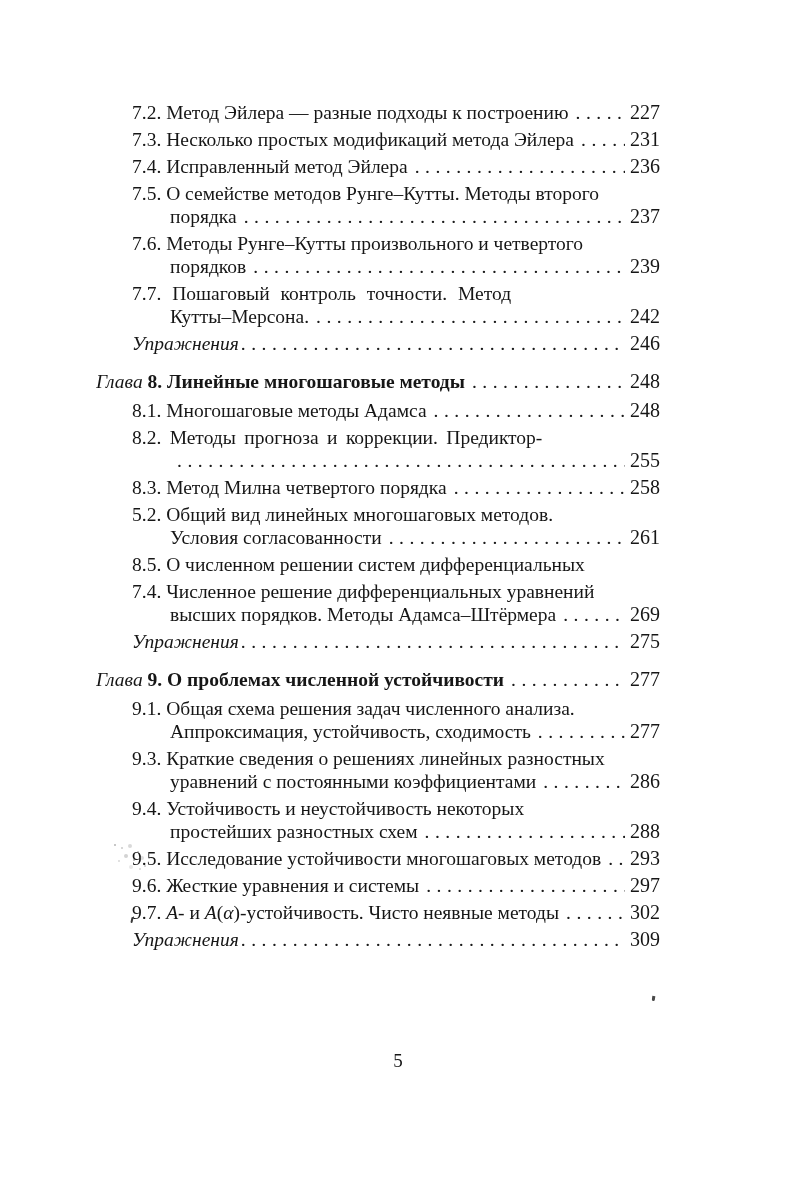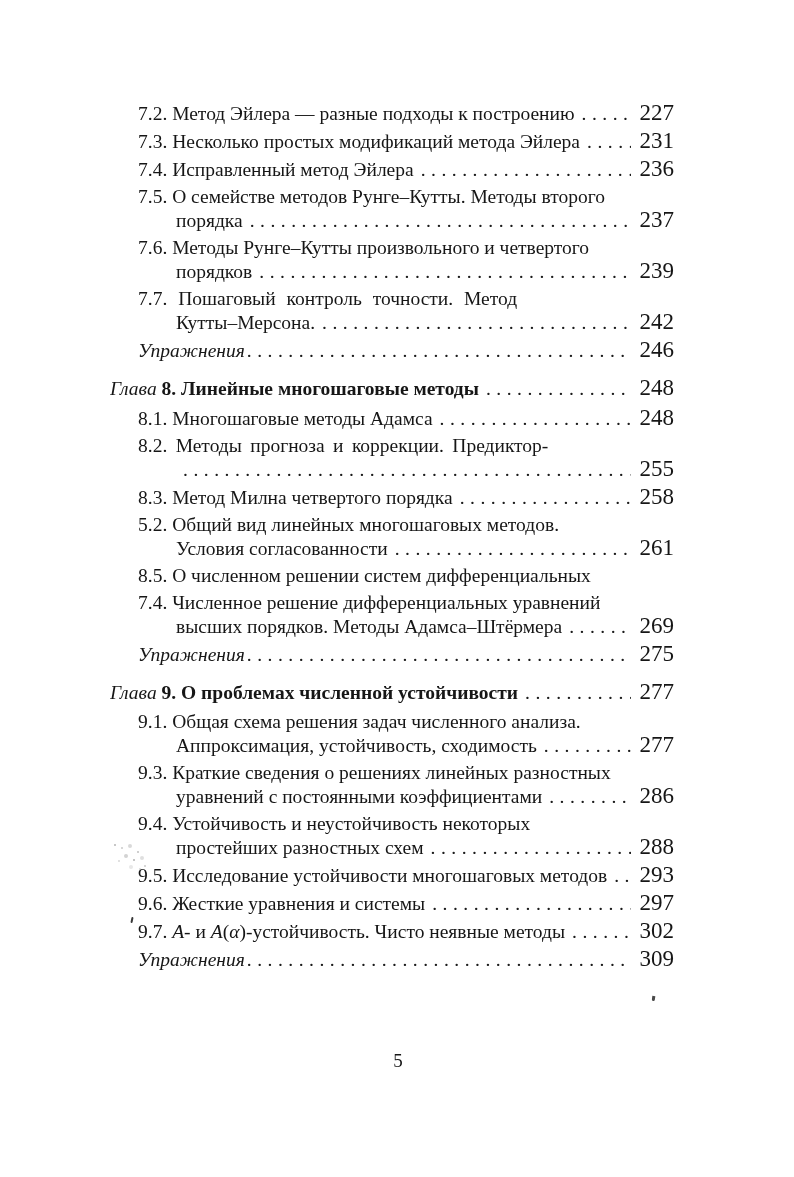--- a/index.html
+++ b/index.html
@@ -1,36 +1,36 @@
 <!DOCTYPE html>
 <html><head>
 <meta charset="utf-8">
 <style>
   * { margin:0; padding:0; box-sizing:border-box; }
   html, body { background:#ffffff; }
   .page-root {
     position:relative; width:794px; height:1177px; background:#ffffff;
     font-family:"Liberation Serif", serif; color:#161616; overflow:hidden;
   }
-  .toc { position:absolute; left:102px; top:101px; width:572px; }
+  .toc { position:absolute; left:96px; top:101px; width:572px; }
   .section { }
   .entry { margin-left:36px; font-size:19.5px; line-height:23px; margin-bottom:4px; }
   .first { white-space:nowrap; }
   .row { display:flex; align-items:baseline; overflow:hidden; }
   .row .txt { white-space:nowrap; flex:0 0 auto; }
   .row.cont { padding-left:38px; }
   .dots { flex:1 1 auto; overflow:hidden; white-space:nowrap; min-width:12px; margin:0 5px 0 7px; }
   .dots::after {
     content:"..........................................................................................................................";
     letter-spacing:5.5px; color:#1c1c1c;
   }
   .txt.it { font-style:italic; }
   .txt.it + .dots { margin-left:2px; }
-  .pg { flex:0 0 auto; min-width:38px; text-align:right; font-size:23px; }
-  .chapter { font-size:19.5px; line-height:24px; margin:14px 0 5px 8px; }
+  .pg { flex:0 0 auto; min-width:38px; text-align:left; font-size:20px; }
+  .chapter { font-size:19.5px; line-height:24px; margin:14px 0 5px 0; }
   .chapter .prefix { font-style:italic; font-weight:normal; }
   .chapter .title { font-weight:bold; }
   
   .sec-0 > div:nth-child(6) .first { word-spacing:6px; }
   .sec-1 > div:nth-child(3) .first { word-spacing:3.5px; }
   .sec-2 > div:nth-child(8) .row .txt { word-spacing:2.5px; }
   .sec-2 > div:nth-child(9) { margin-top:3px; }
   .pageno {
     position:absolute; top:1050px; left:112px; width:572px;
     text-align:center; font-size:19px; color:#161616;

